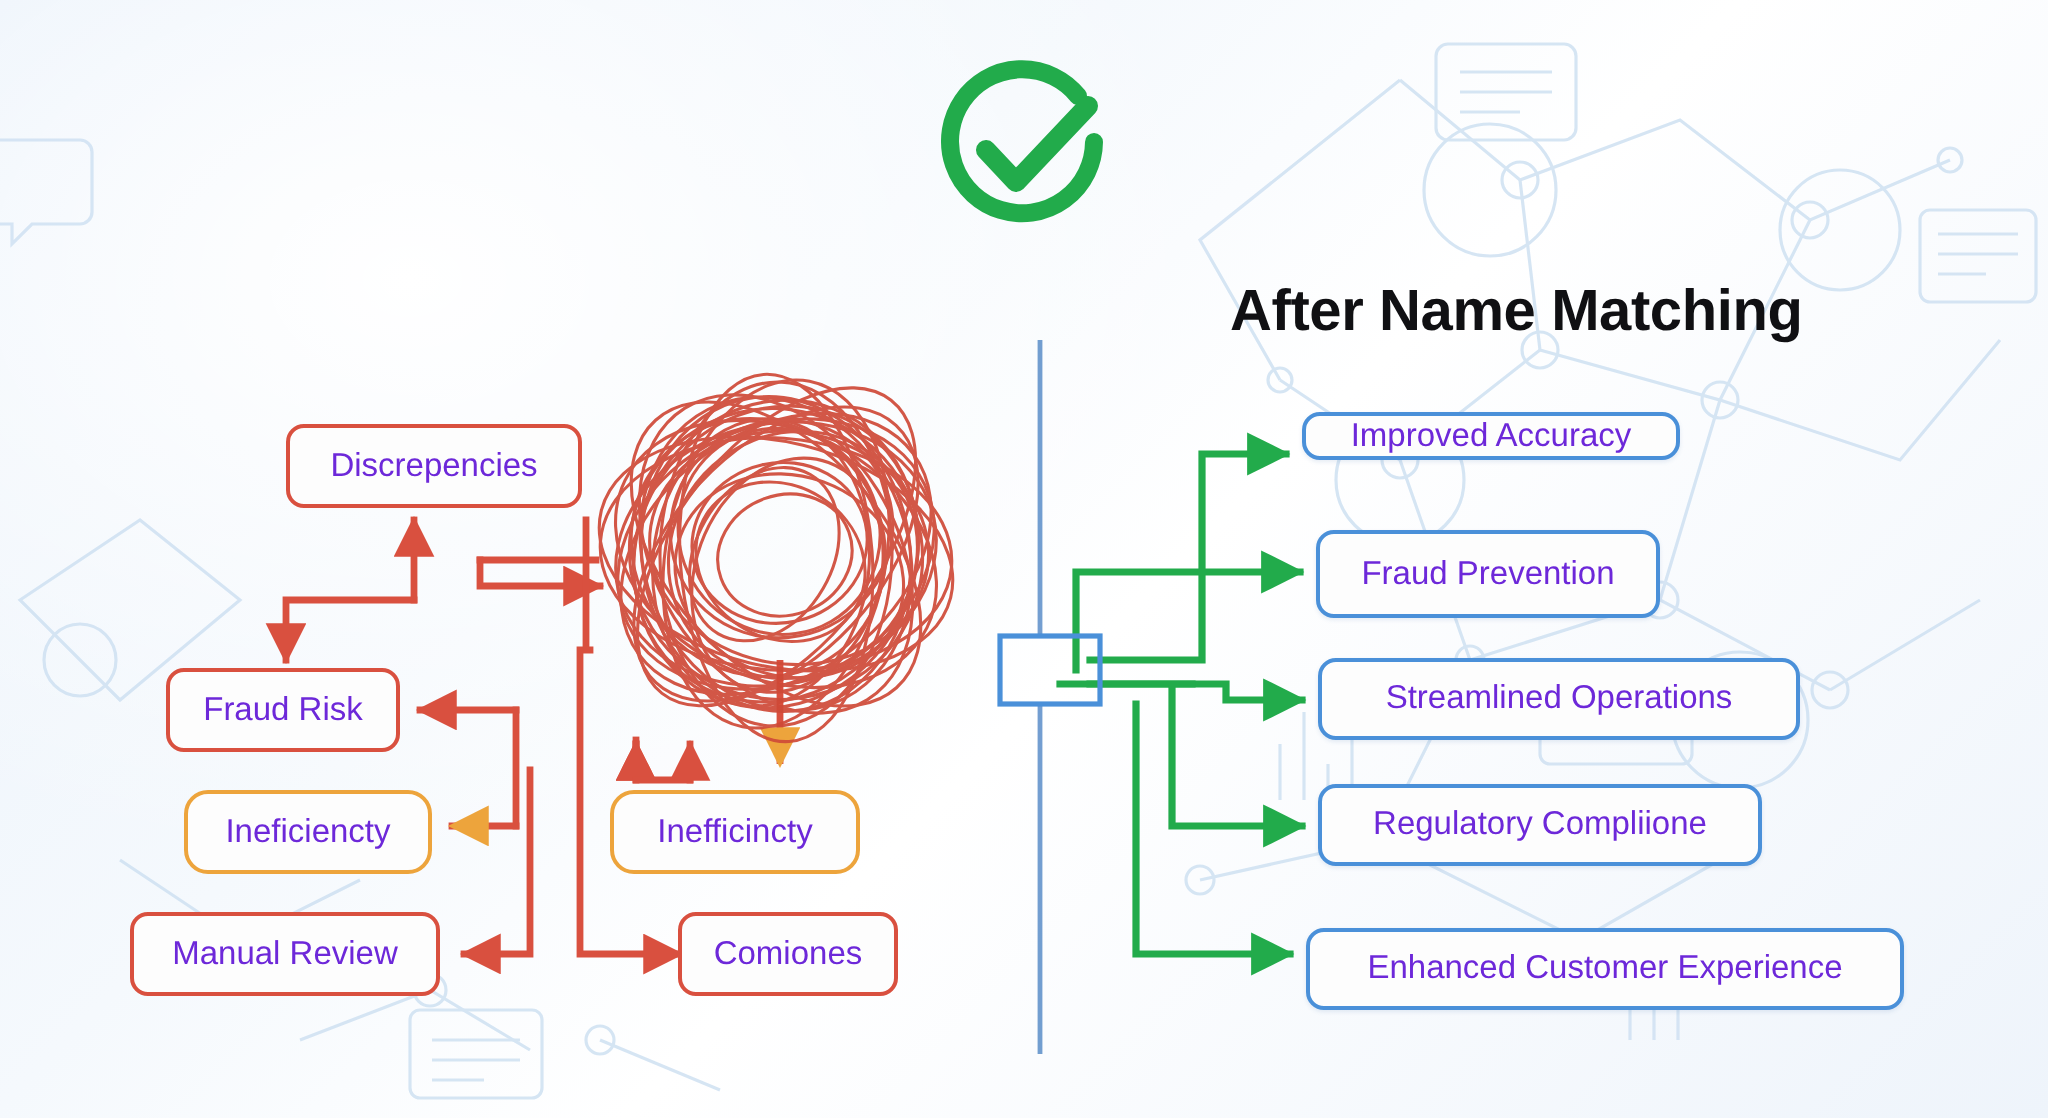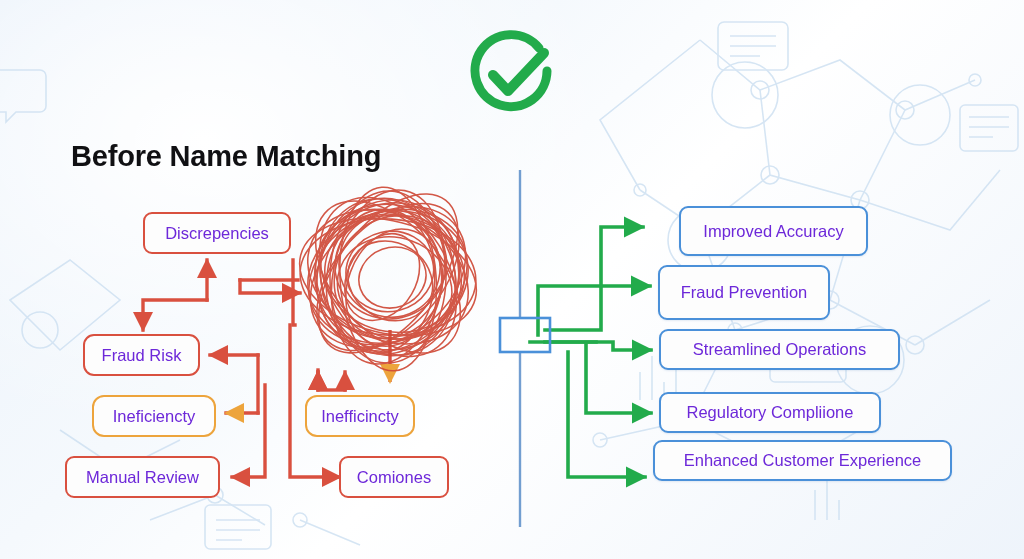--- a/index.html
+++ b/index.html
@@ -221,29 +221,29 @@
     </g>
 
     <rect x="500" y="318" width="50" height="34" fill="none" stroke="#4a90d9" stroke-width="2.6"></rect>
   </svg>
 
   <svg id="check-mark" width="101" height="101" viewBox="0 0 101 101">
     <path d="M78 24 A36 36 0 1 0 86 47" fill="none" stroke="#22ab4b" stroke-width="9" stroke-linecap="round"></path>
     <path d="M32 51 L47 67 L83 29" fill="none" stroke="#22ab4b" stroke-width="10" stroke-linecap="round" stroke-linejoin="round"></path>
   </svg>
 
-  <div class="heading" id="heading-before">Before Name Matching</div>
+  <div class="heading" id="heading-after">After Name Matching</div>
 
   <div id="nodes-host">
       <div class="node red" style="left: 143px; top: 212px; width: 148px; height: 42px;">Discrepencies</div>
-      <div class="node red" style="left: 83px; top: 334px; width: 117px; height: 42px; border-radius: 11px;">Fraud Risk</div>
+      <div class="node red" style="left: 83px; top: 334px; width: 117px; height: 42px;">Fraud Risk</div>
       <div class="node orange" style="left: 92px; top: 395px; width: 124px; height: 42px;">Ineficiencty</div>
-      <div class="node orange" style="left: 305px; top: 395px; width: 110px; height: 42px;">Inefficincty</div>
+      <div class="node orange" style="left: 305px; top: 395px; width: 125px; height: 42px;">Inefficincty</div>
       <div class="node red" style="left: 65px; top: 456px; width: 155px; height: 42px; text-align: right;">Manual Review</div>
       <div class="node red" style="left: 339px; top: 456px; width: 110px; height: 42px;">Comiones</div>
-      <div class="node blue" style="left: 679px; top: 206px; width: 189px; height: 50px;">Improved Accuracy</div>
-      <div class="node blue" style="left: 658px; top: 265px; width: 172px; height: 55px;">Fraud Prevention</div>
+      <div class="node blue" style="left: 651px; top: 206px; width: 189px; height: 24px;">Improved Accuracy</div>
+      <div class="node blue" style="left: 658px; top: 265px; width: 172px; height: 44px;">Fraud Prevention</div>
       <div class="node blue" style="left: 659px; top: 329px; width: 241px; height: 41px; text-align: center;">Streamlined Operations</div>
       <div class="node blue" style="left: 659px; top: 392px; width: 222px; height: 41px; text-align: center;">Regulatory Compliione</div>
-      <div class="node blue" style="left: 653px; top: 440px; width: 299px; height: 41px;">Enhanced Customer Experience</div>
+      <div class="node blue" style="left: 653px; top: 464px; width: 299px; height: 41px;">Enhanced Customer Experience</div>
     </div>
 
 </div>
 
 </body></html>

